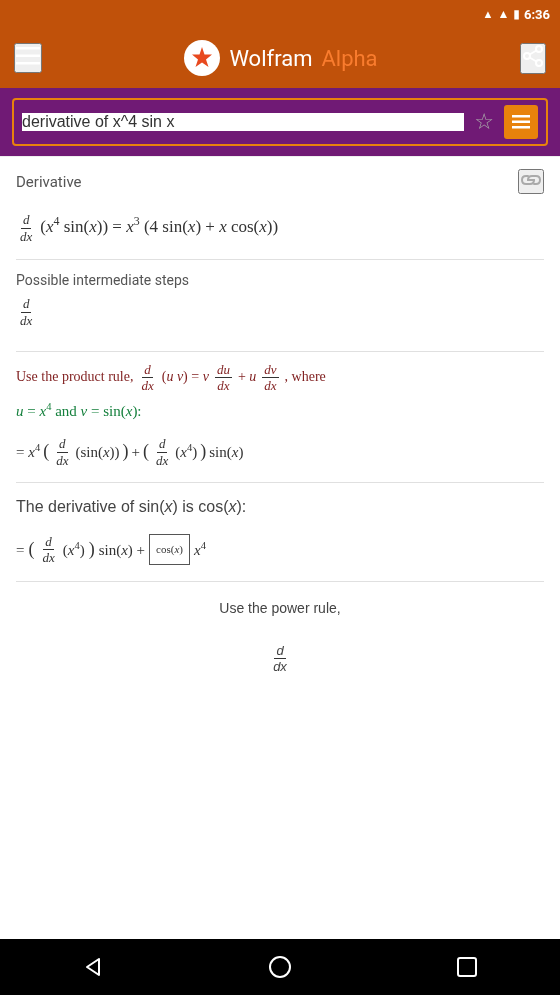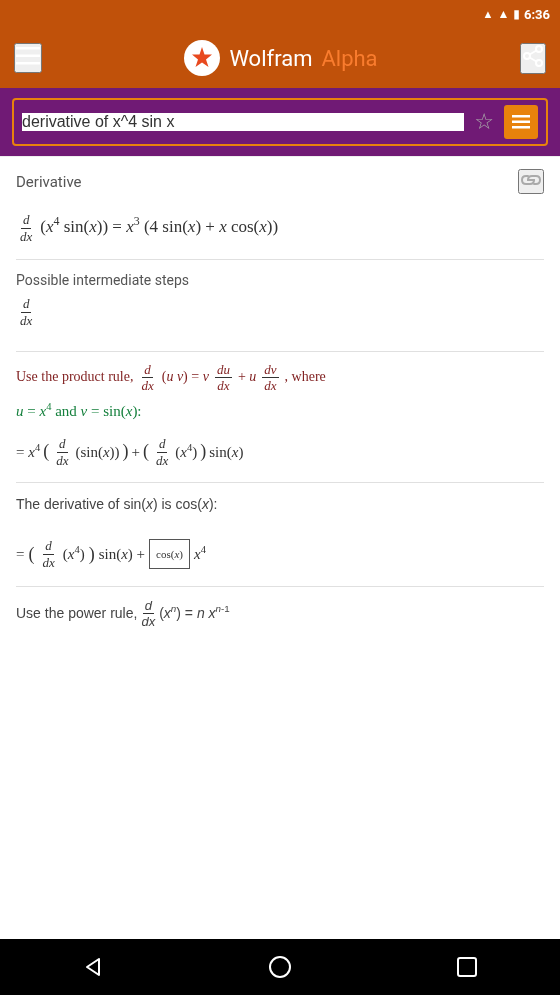--- a/index.html
+++ b/index.html
@@ -361,48 +361,47 @@
       </span>
       <span>(<i>x</i><sup>4</sup>)</span>
       <span style="font-size:18px;">)</span>
       <span>sin(<i>x</i>)</span>
     </div>
   </div>
 
   <hr class="divider">
 
   <div class="step-block">
-    <div style="font-family:Arial,sans-serif; font-size:14px; color:#444; margin-bottom:16px;">
+    <div style="font-family:Arial,sans-serif; font-size:16px; color:#444; margin-bottom:8px;">
       The derivative of sin(<i>x</i>) is cos(<i>x</i>):
     </div>
     <div style="font-family:'Times New Roman',serif; font-size:15px; color:#333; display:flex; align-items:center; gap:4px; flex-wrap:wrap; line-height:2.4;">
       <span>= </span>
       <span style="font-size:18px;">(</span>
       <span class="frac">
         <span class="frac-num"><i>d</i></span>
         <span class="frac-den"><i>dx</i></span>
       </span>
       <span>(<i>x</i><sup>4</sup>)</span>
       <span style="font-size:18px;">)</span>
       <span>sin(<i>x</i>) + </span>
       <span class="cos-box" style="display:inline-block; border:1.5px solid #555; padding:1px 6px; font-family:'Times New Roman',serif; font-size:11px;">cos(<i>x</i>)</span>
       <span> <i>x</i><sup>4</sup></span>
     </div>
   </div>
 
   <hr class="divider">
 
   <div class="step-block">
-    <div style="font-family:Arial,sans-serif; font-size:14px; color:#444; display:flex; align-items:center; gap:0; flex-wrap:wrap; line-height:2.4;">
+    <div style="font-family:Arial,sans-serif; font-size:14px; color:#444; display:flex; align-items:center; gap:17px; flex-wrap:wrap; line-height:2.4;flex-direction:column;">
       <span>Use the power rule,</span>
       <span class="frac">
         <span class="frac-num"><i>d</i></span>
         <span class="frac-den"><i>dx</i></span>
       </span>
-      <span>(<i>x</i><sup><i>n</i></sup>) = <i>n</i> <i>x</i><sup><i>n</i>-1</sup></span>
     </div>
   </div>
 
   <div style="height: 20px;"></div>
 </div>
 
 <div class="bottom-nav">
   <button class="nav-btn">
     <svg width="24" height="24" viewBox="0 0 24 24">
       <polygon points="18,4 6,12 18,20" fill="none" stroke="white" stroke-width="2" stroke-linejoin="round"></polygon>

